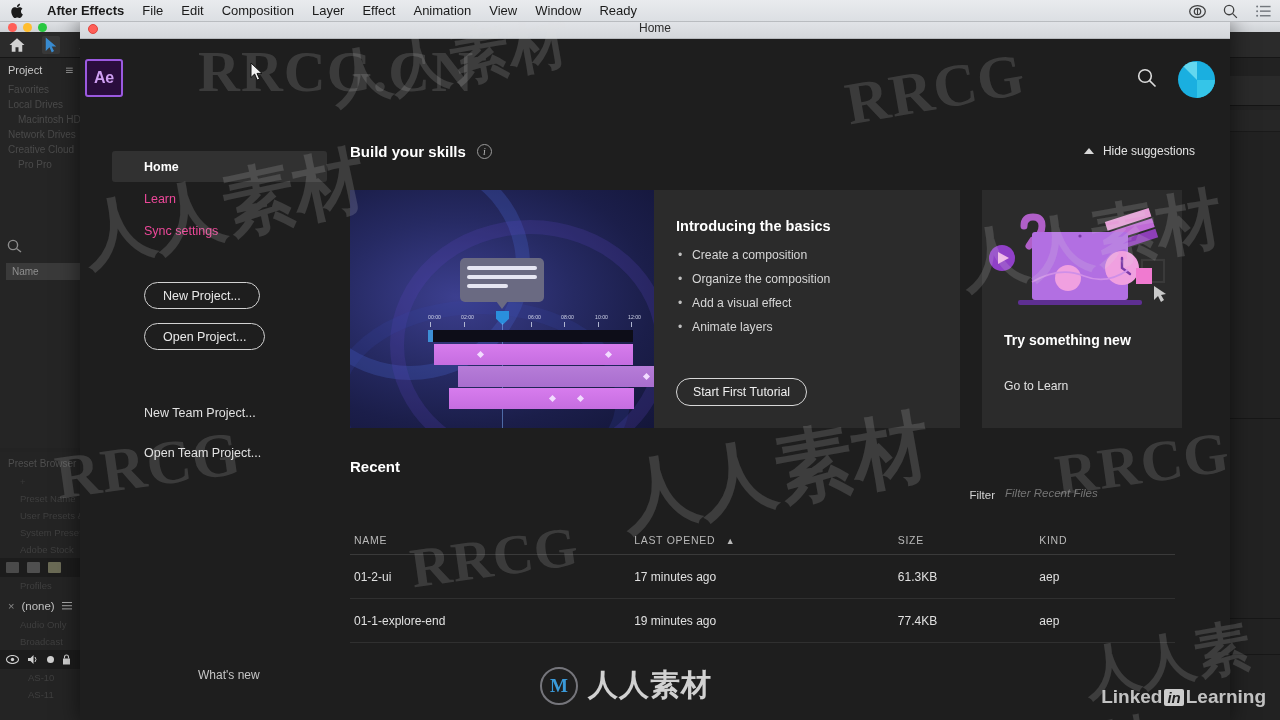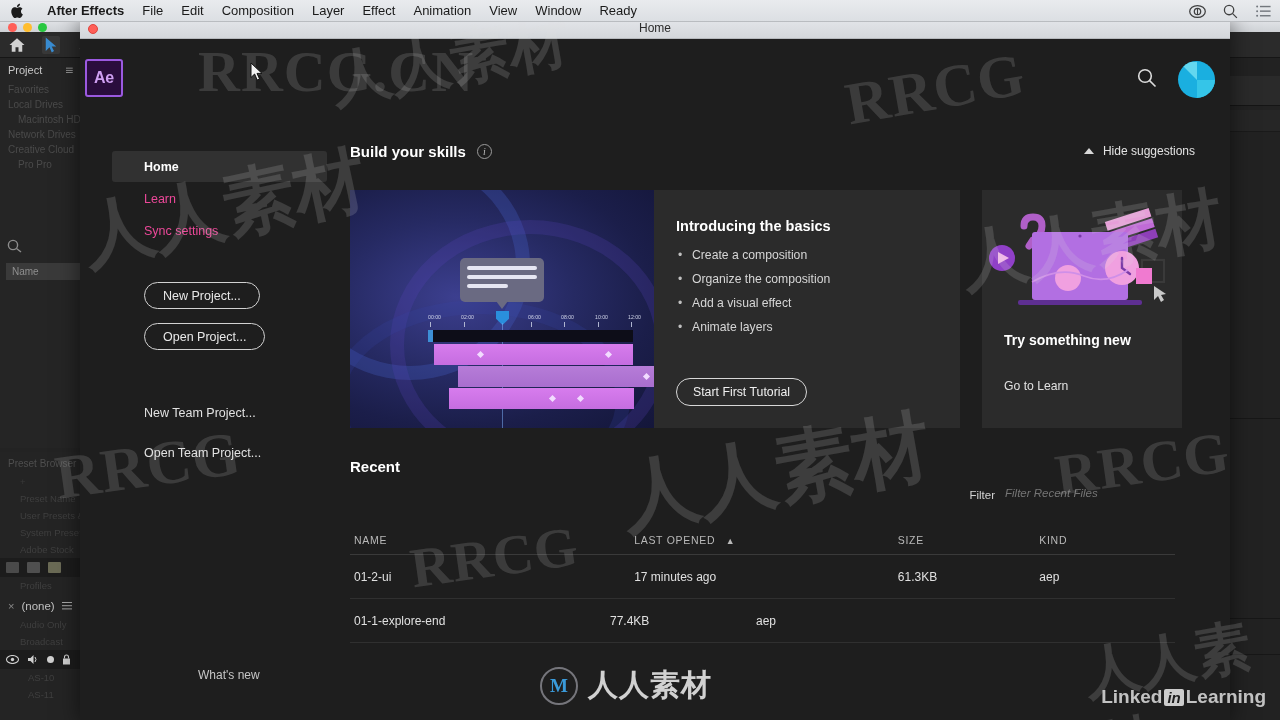--- a/index.html
+++ b/index.html
@@ -561,20 +561,21 @@
             <div class="c-kind">KIND</div>
           </div>
           <div class="tbl-row">
             <div class="c-name">01-2-ui</div>
             <div class="c-open">17 minutes ago</div>
             <div class="c-size">61.3KB</div>
             <div class="c-kind">aep</div>
           </div>
           <div class="tbl-row">
             <div class="c-name">01-1-explore-end</div>
+            <div class="c-open">19 minutes ago</div>
             <div class="c-size">77.4KB</div>
             <div class="c-kind">aep</div>
           </div>
         </div>
       </div>
     </div>
   </div>
 
   <div class="menubar">
     <svg class="apple-logo" viewBox="0 0 24 24">

